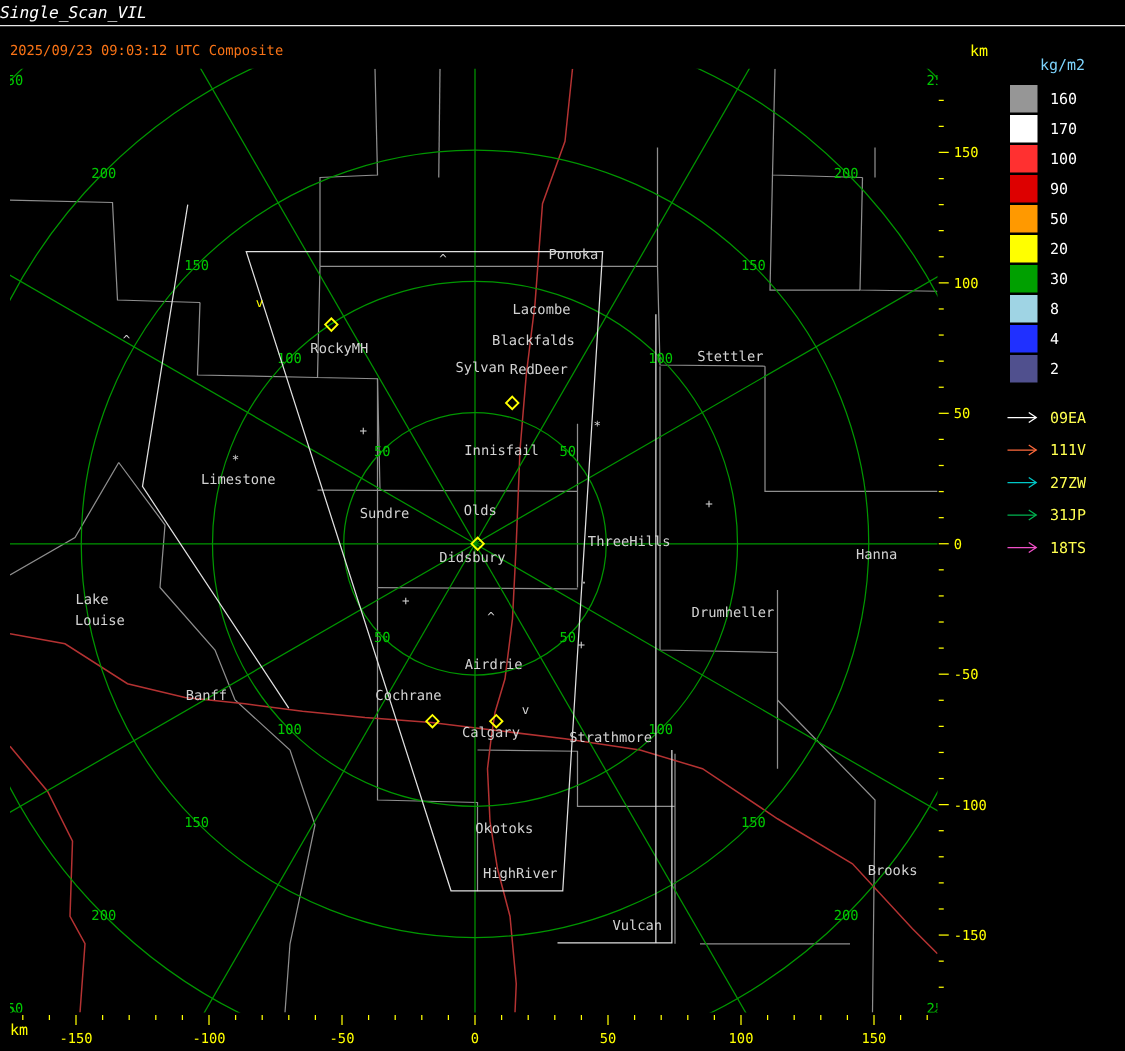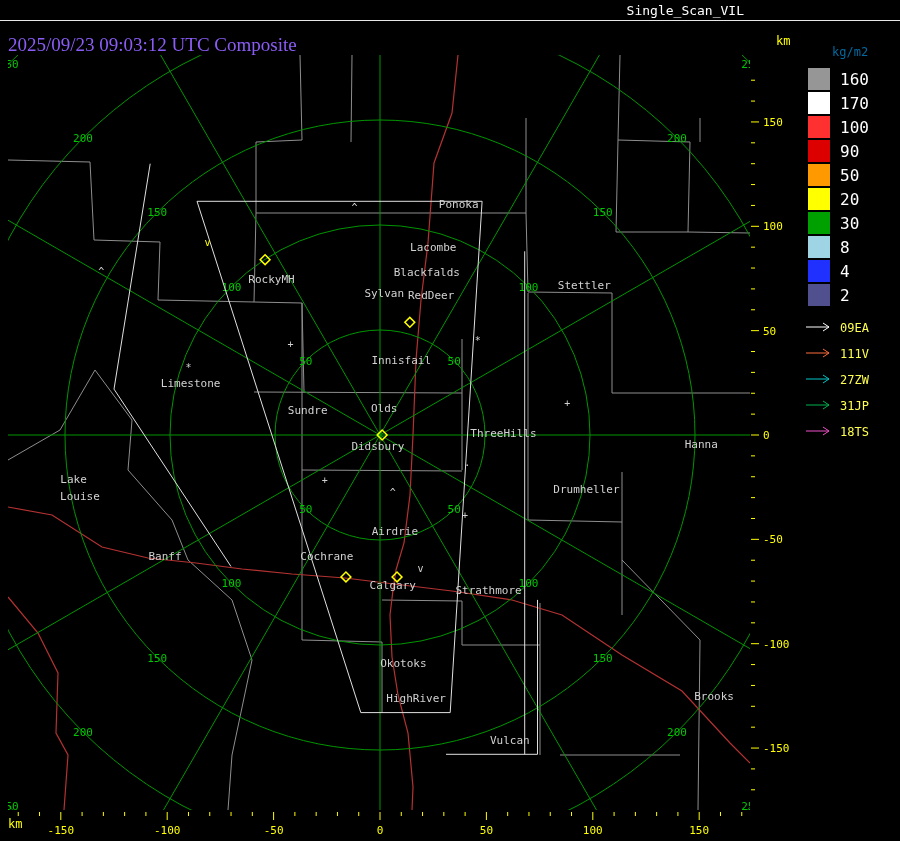--- a/index.html
+++ b/index.html
@@ -1,31 +1,31 @@
 <!DOCTYPE html>
 <html><head>
 <meta charset="utf-8">
 <style>
   html,body{margin:0;padding:0;background:#000;}
   body{width:900px;height:841px;position:relative;overflow:hidden;
        font-family:"DejaVu Sans Mono",monospace;}
-  .titlebar{position:absolute;top:3px;left:0;width:744px;text-align:right;
-       color:#fff;font-size:13px;}
+  .titlebar{position:absolute;top:3px;left:0;width:744px;text-align:left;
+       color:#fff;font-size:13px;font-style:italic;}
   .title-sep{position:absolute;top:20px;left:0;width:900px;height:1px;background:#e8e8e8;}
-  .timestamp{position:absolute;top:34px;left:8px;color:#8b5cf6;font-size:19px;font-family:Liberation Serif, serif;}
+  .timestamp{position:absolute;top:34px;left:8px;color:#f97316;font-size:11px;}
   .unit-top-right{position:absolute;top:34px;left:776px;color:#ffff00;font-size:12px;}
   .unit-bottom-left{position:absolute;top:817px;left:8px;color:#ffff00;font-size:12px;}
   #map{position:absolute;top:55px;left:0;font-family:"DejaVu Sans Mono",monospace;}
   .colorbar{position:absolute;top:45px;left:800px;width:100px;}
-  .cb-unit{color:#0369a1;font-size:12px;margin-left:32px;margin-bottom:8px;}
+  .cb-unit{color:#7dd3fc;font-size:12px;margin-left:32px;margin-bottom:8px;}
   .cb-row{display:flex;align-items:center;height:24px;}
   .cb-swatch{width:22px;height:22px;margin-left:8px;flex:0 0 22px;}
-  .cb-val{color:#fff;font-size:16px;margin-left:10px;}
+  .cb-val{color:#fff;font-size:12px;margin-left:10px;}
   #legend-entries{margin-top:14px;}
-  .lg-row{display:flex;height:26px;margin-left:4px;}
+  .lg-row{display:flex;align-items:center;height:26px;margin-left:4px;}
   .lg-label{color:#ffff50;font-size:12px;margin-left:6px;}
 </style>
 </head>
 <body>
 
 <div class="titlebar">Single_Scan_VIL</div>
 <div class="title-sep"></div>
 <div class="timestamp">2025/09/23 09:03:12 UTC Composite</div>
 <div class="unit-top-right">km</div>
 <div class="unit-bottom-left">km</div>

